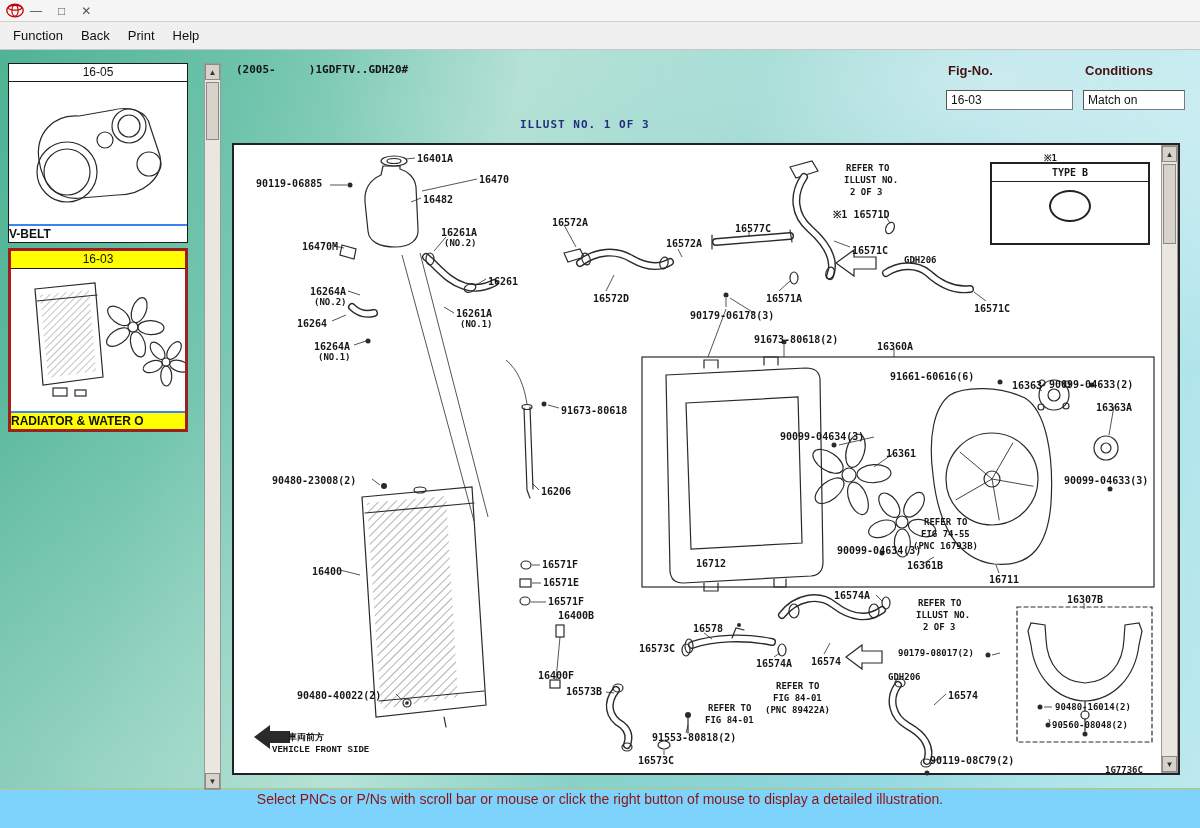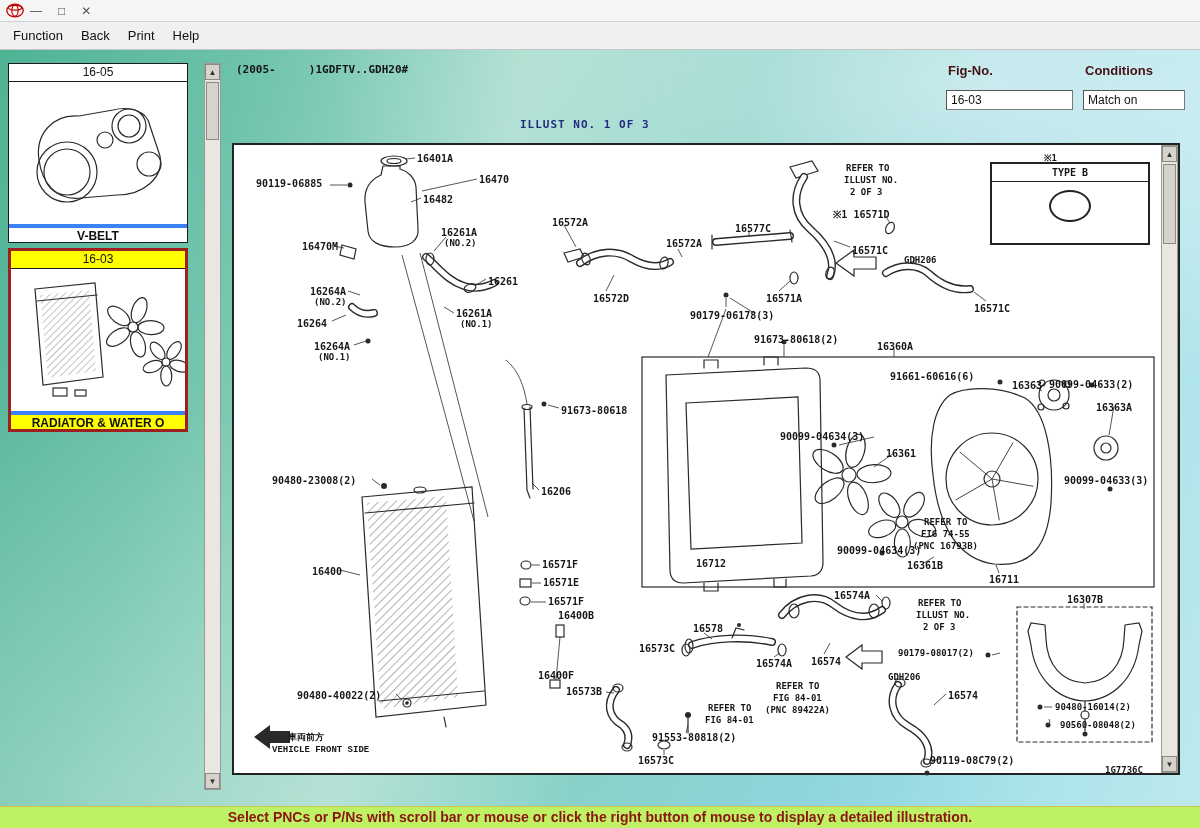--- a/index.html
+++ b/index.html
@@ -19,21 +19,21 @@
   .content{flex:1;position:relative;
     background:
       radial-gradient(120% 90% at 82% 4%, rgba(255,255,255,.55) 0%, rgba(255,255,255,0) 46%),
       radial-gradient(130% 100% at 8% 98%, rgba(255,255,255,.25) 0%, rgba(255,255,255,0) 52%),
       linear-gradient(105deg,#4fb394 0%,#6ec3ab 18%,#a6dccd 38%,#7bccc2 55%,#8cd4dc 72%,#ace3ea 88%,#bce9ee 100%);}
 
   
   .panel{position:absolute;left:8px;width:180px;background:#fff;border:1px solid #1a1a1a}
   .panel-header{height:18px;border-bottom:1px solid #1a1a1a;text-align:center;font-size:12px;line-height:17px;background:#fff;color:#111}
   .panel-image{height:142px;background:#fff;position:relative;overflow:hidden}
-  .panel-caption{height:18px;border-top:4px solid #3b82f6;text-align:center;font-size:12px;font-weight:bold;line-height:17px;background:#fff;color:#111}
+  .panel-caption{height:18px;border-top:2px solid #3b82f6;text-align:left;font-size:12px;font-weight:bold;line-height:17px;background:#fff;color:#111}
   .panel.selected{border:3px solid #9e1f1f}
   .panel.selected .panel-header,.panel.selected .panel-caption{background:#ffff00}
 
   
   .scrollbar{position:absolute;width:17px;background:#e9e7df;border:1px solid #9a9a9a}
   .sb-btn{position:absolute;left:0;right:0;height:16px;background:#d7d3ca;border:1px solid #8a8a8a;display:flex;align-items:center;justify-content:center;font-size:8px;color:#333}
   .sb-up{top:0}.sb-down{bottom:0}
   .sb-thumb{position:absolute;left:1px;right:1px;height:58px;background:#d7d3ca;border:1px solid #8a8a8a}
 
   
@@ -51,21 +51,21 @@
 
   
   .type-box{position:absolute;left:756px;top:17px;width:160px;height:83px;border:2px solid #222;display:flex;background:#fff}
   .type-cell{flex:1;border-right:2px solid #222;text-align:center}
   .type-cell:last-child{border-right:none}
   .type-head{font:bold 10px "DejaVu Sans Mono",monospace;border-bottom:1.5px solid #222;padding:3px 0;color:#161616}
   .type-ring{width:42px;height:32px;border:2px solid #222;border-radius:50%;margin:8px auto 0}
   .type-note{position:absolute;top:-13px;left:52px;font:bold 9px "DejaVu Sans Mono",monospace;color:#161616}
 
   
-  .statusbar{height:22px;background:#bef264;border-top:1px solid #cfc34a;text-align:center;font-weight:bold;font-size:14px;color:#8b1414;line-height:21px}
+  .statusbar{height:40px;background:#7dd3fc;border-top:1px solid #cfc34a;text-align:center;font-weight:normal;font-size:14px;color:#8b1414;line-height:21px}
 
   svg .ln{stroke:#2a2a2a;stroke-width:1.2;fill:none;stroke-linecap:round}
   svg .thin{stroke:#2a2a2a;stroke-width:0.8;fill:none}
   svg .ho{stroke:#2a2a2a;stroke-width:8;fill:none;stroke-linecap:round}
   svg .hi{stroke:#ffffff;stroke-width:5.2;fill:none;stroke-linecap:round}
   svg .lnf{fill:#2a2a2a;stroke:none}
   svg .wh{fill:#fff;stroke:#2a2a2a;stroke-width:1.2}
 </style>
 </head>
 <body>
@@ -407,21 +407,21 @@
           <div class="part-label" style="left: 830px; top: 330px;">90099-04633(3)</div>
           <div class="part-label" style="left: 600px; top: 445px;">16574A</div>
           <div class="part-label small" style="left: 684px; top: 453px;">REFER TO</div>
           <div class="part-label small" style="left: 682px; top: 465px;">ILLUST NO.</div>
           <div class="part-label small" style="left: 689px; top: 477px;">2 OF 3</div>
           <div class="part-label" style="left: 833px; top: 449px;">16307B</div>
           <div class="part-label small" style="left: 664px; top: 503px;">90179-08017(2)</div>
           <div class="part-label small" style="left: 654px; top: 527px;">GDH206</div>
           <div class="part-label" style="left: 714px; top: 545px;">16574</div>
           <div class="part-label small" style="left: 821px; top: 557px;">90480-16014(2)</div>
-          <div class="part-label small" style="left: 818px; top: 575px; margin-left: 8px;">90560-08048(2)</div>
+          <div class="part-label small" style="left: 818px; top: 575px;">90560-08048(2)</div>
           <div class="part-label" style="left: 459px; top: 478px;">16578</div>
           <div class="part-label" style="left: 405px; top: 498px;">16573C</div>
           <div class="part-label" style="left: 522px; top: 513px;">16574A</div>
           <div class="part-label" style="left: 577px; top: 511px;">16574</div>
           <div class="part-label" style="left: 332px; top: 541px;">16573B</div>
           <div class="part-label small" style="left: 542px; top: 536px;">REFER TO</div>
           <div class="part-label small" style="left: 539px; top: 548px;">FIG 84-01</div>
           <div class="part-label small" style="left: 531px; top: 560px;">(PNC 89422A)</div>
           <div class="part-label small" style="left: 474px; top: 558px;">REFER TO</div>
           <div class="part-label small" style="left: 471px; top: 570px;">FIG 84-01</div>

